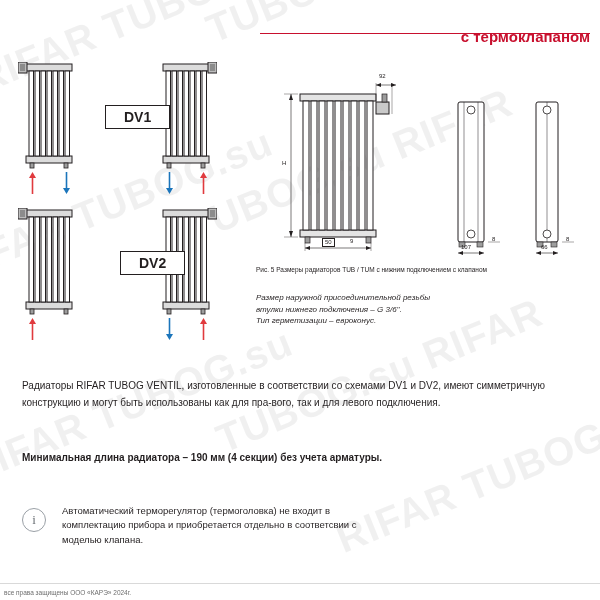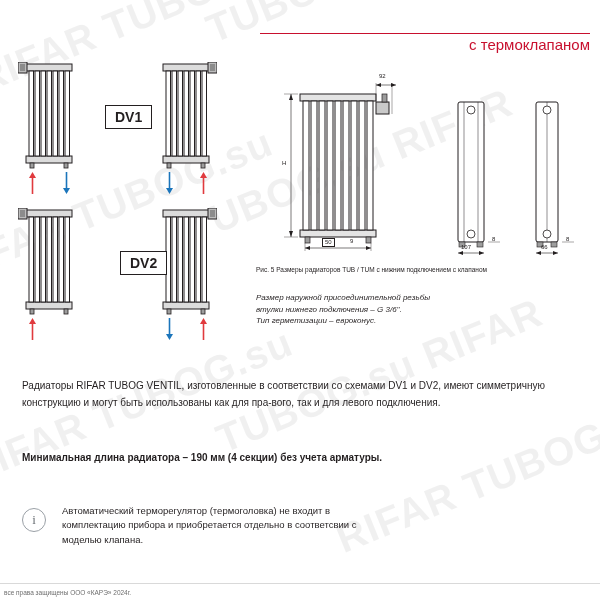--- a/index.html
+++ b/index.html
@@ -21,33 +21,33 @@
     transform-origin:left top;
     letter-spacing:1px;
   }
   
   .header{position:absolute;top:0;left:0;width:600px;height:56px;z-index:3;}
   .h-title{
     position:absolute;right:10px;top:10px;
     font-size:19px;font-weight:bold;letter-spacing:.3px;color:#111;
   }
   .h-sub{
-    position:absolute;right:10px;top:36px;
-    font-size:15px;font-weight:normal;color:#c8102e;
+    position:absolute;right:10px;top:28px;
+    font-size:15px;font-weight:bold;color:#c8102e;
   }
   .h-rule{
     position:absolute;right:10px;top:33px;width:330px;height:1px;background:#c8102e;
   }
   
   .content{position:relative;z-index:2;}
   
   .rad{position:absolute;}
   .label-box{
     position:absolute;border:1.5px solid #231f20;background:#fff;
-    font-size:14px;font-weight:bold;padding:3px 9px;color:#231f20;
+    font-size:14px;font-weight:bold;padding:3px 18px;color:#231f20;
   }
   .arrow{position:absolute;width:9px;height:22px;}
   
   .fig-cap{
     position:absolute;font-size:6.5px;color:#231f20;white-space:nowrap;
   }
   .note{
     position:absolute;font-size:8px;font-style:italic;color:#231f20;line-height:1.45;
   }
   .dim{position:absolute;font-size:6px;color:#231f20;}

